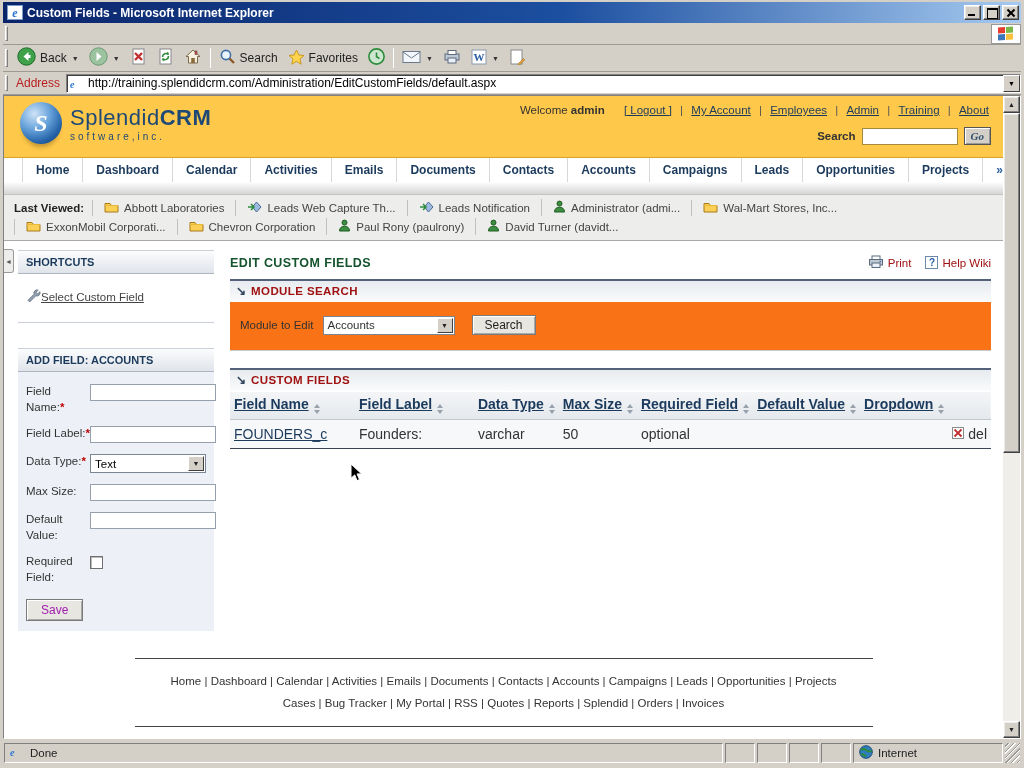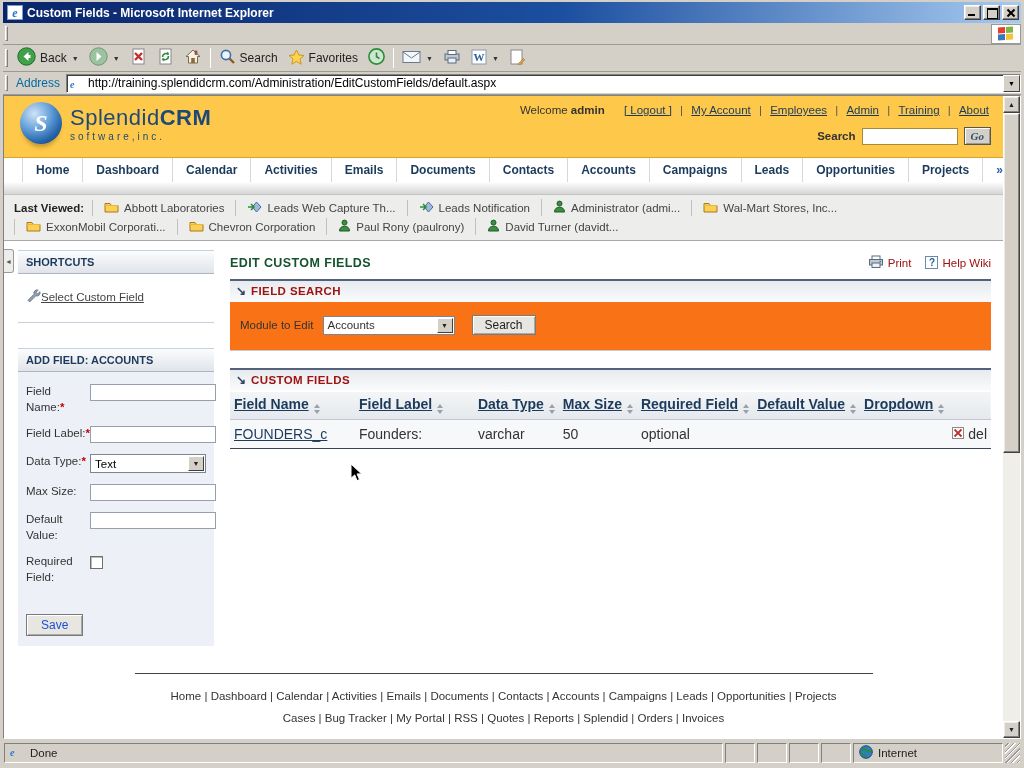--- a/index.html
+++ b/index.html
@@ -24,21 +24,21 @@
   .gripper { width:3px; height:70%; border:1px solid; border-color:#fff #808080 #808080 #fff; margin:0 4px 0 2px; }
   .menu-item { padding:2px 8px; color:#be185d;margin-top:48px; }
   .winlogo { margin-left:auto; width:30px; height:20px; background:#fff; border:1px solid #999; display:flex; align-items:center; justify-content:center; }
   .flag { width:16px; height:14px; display:grid; grid-template-columns:7px 7px; grid-template-rows:6px 6px; gap:1px; transform:skewY(-4deg); }
   .flag i:nth-child(1){background:#E53E30;} .flag i:nth-child(2){background:#7BB649;} .flag i:nth-child(3){background:#3B76BC;} .flag i:nth-child(4){background:#F5C13D;}
   .toolbar { height:27px; }
   .tb-btn { display:flex; align-items:center; gap:4px; padding:2px 5px; font-size:12px; color:#222; }
   .tb-sep { width:1px; height:20px; background:#9D9A93; border-right:1px solid #fff; margin:0 3px; }
   .caret { font-size:7px; color:#333; margin-left:1px; }
   .addressbar { height:23px; font-size:12px; }
-  .addr-label { padding:0 6px 0 4px; color:#0369a1;text-align:center; }
+  .addr-label { padding:0 6px 0 4px; color:#b91c1c;text-align:center; }
   .addr-field { flex:1; height:19px; background:#fff; border:1px solid; border-color:#808080 #fff #fff #808080; box-shadow:inset 1px 1px 0 #404040; display:flex; align-items:center; padding-left:3px; gap:4px; }
   .addr-url { font-size:12px; color:#000; white-space:nowrap; }
   .addr-drop { margin-left:auto; width:17px; height:17px; background:#D4D0C8; border:1px solid; border-color:#fff #404040 #404040 #fff; display:flex; align-items:center; justify-content:center; font-size:7px; }
 
   
   .content { flex:1; display:flex; background:#fff; border:1px solid; border-color:#808080 #fff #fff #808080; overflow:hidden; min-height:0; }
   .page { flex:1; display:flex; flex-direction:column; min-width:0; overflow:hidden; }
   .vscroll { width:17px; display:flex; flex-direction:column; flex-shrink:0; background:#F0EEE9; }
   .sc-btn { height:17px; background:#D4D0C8; border:1px solid; border-color:#fff #404040 #404040 #fff; box-shadow:inset -1px -1px 0 #808080,inset 1px 1px 0 #ECEBE8; display:flex; align-items:center; justify-content:center; font-size:7px; color:#222; flex-shrink:0; }
   .sc-track { flex:1; position:relative; }
@@ -85,21 +85,21 @@
   .side-link-area a { color:#444; text-decoration:underline; }
   .side-gap { height:25px; }
   .side-form { background:#EDF1F7; padding:12px 8px 10px; }
   .f-row { display:flex; margin-bottom:11px; align-items:flex-start; }
   .f-label { width:64px; color:#333; line-height:1.35; flex-shrink:0; }
   .req { color:#C00000; font-weight:bold; }
   .f-input { width:126px; height:17px; border:1px solid #96A0AC; background:#fff; font-size:11.5px; padding:0 2px; }
   .combo { width:130px; height:19px; border:1px solid #7A8694; background:#fff; position:relative; display:flex; align-items:center; padding-left:4px; }
   .combo-btn { position:absolute; right:1px; top:1px; bottom:1px; width:16px; background:#D4D0C8; border:1px solid; border-color:#fff #404040 #404040 #fff; display:flex; align-items:center; justify-content:center; font-size:7px; color:#222; }
   .checkbox { width:13px; height:13px; background:#fff; border:1px solid #707070; box-shadow:inset 1px 1px 0 #B9B9B9; margin-top:2px; }
-  .save-btn { margin-top:18px; background:#E8E6E1; border:1px solid #7A7A7A; box-shadow:inset 1px 1px 0 #fff,inset -1px -1px 0 #A9A9A9; font-size:12px; padding:3px 14px; color:#1d4ed8; }
+  .save-btn { margin-top:3px; background:#E8E6E1; border:1px solid #7A7A7A; box-shadow:inset 1px 1px 0 #fff,inset -1px -1px 0 #A9A9A9; font-size:12px; padding:3px 14px; color:#a21caf; }
 
   .maincol { flex:1; padding:0 12px 0 16px; min-width:0; }
   .page-title-row { display:flex; justify-content:space-between; align-items:center; padding:5px 0 9px; }
   .page-title { color:#14532d; font-weight:bold; font-size:12.5px; letter-spacing:.4px; }
   .title-tools { display:flex; gap:14px; font-size:11.5px; color:#A01212; align-items:center; }
   .tool-link { display:flex; align-items:center; gap:4px; color:#A01212; }
   .section-head { border-top:2px solid #53627A; background:linear-gradient(#E7EBEF,#FAFBFC); padding:4px 6px 5px; display:flex; align-items:center; gap:5px; }
   .section-arrow { color:#31465E; font-weight:bold; font-size:12px; line-height:1; }
   .section-title { color:#A01212; font-weight:bold; font-size:11.5px; letter-spacing:.4px; }
   .module-panel { background:#f97316; border-bottom:1px solid #C6CBD2; padding:13px 10px 15px; display:flex; align-items:center; gap:9px; font-size:11.5px; color:#333; }
@@ -430,21 +430,21 @@
                   <span style="width:13px;height:13px;background:#fff;border:1px solid #6C89A9;color:#2B5FA3;font-weight:bold;font-size:10px;display:inline-flex;align-items:center;justify-content:center;">
                       <span>?</span>
                     </span>
                   <span>Help Wiki</span>
                 </span>
               </span>
             </div>
 
             <div class="section-head">
               <span class="section-arrow">↘</span>
-              <span class="section-title">FIELD SEARCH</span>
+              <span class="section-title">MODULE SEARCH</span>
             </div>
             <div class="module-panel">
               <span>Module to Edit</span>
               <span class="combo" style="width:132px;">
                 <span>Accounts</span>
                 <span class="combo-btn">
                     <span>▼</span>
                   </span>
               </span>
               <button class="search-btn">Search</button>

